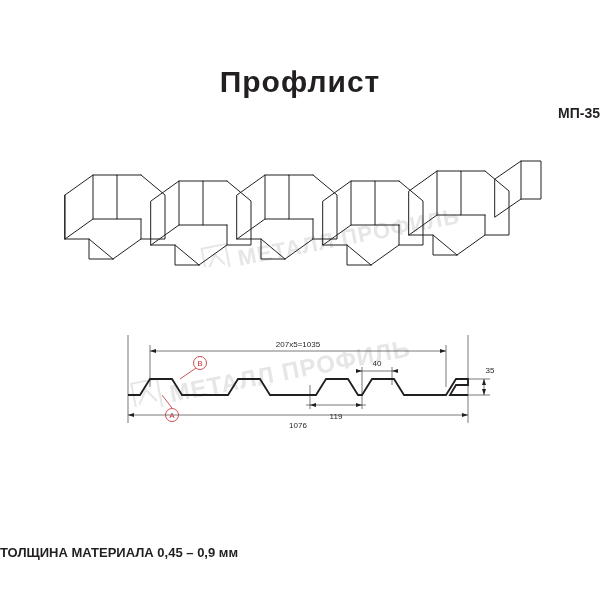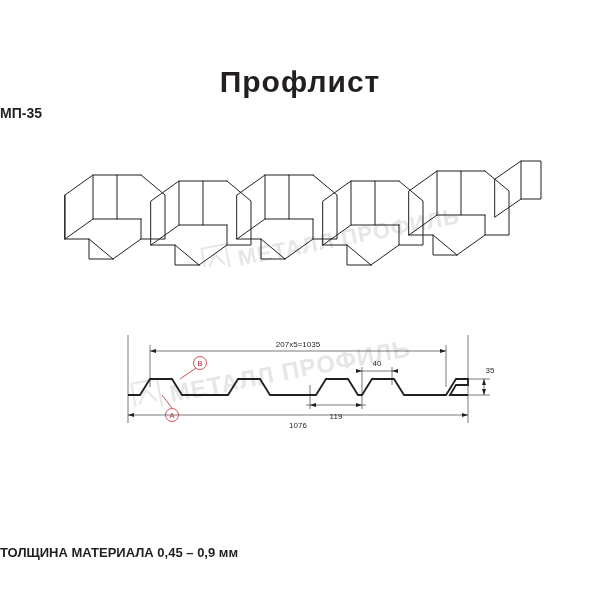--- a/index.html
+++ b/index.html
@@ -30,21 +30,21 @@
     font-size: 30px;
     font-weight: bold;
     letter-spacing: 1px;
     color: #231f20;
   }
   .subtitle {
     position: absolute;
     top: 88px;
     left: 0;
     width: 600px;
-    text-align: left;
+    text-align: right;
     font-size: 14px;
     font-weight: bold;
     color: #231f20;
   }
   .footer {
     position: absolute;
     top: 528px;
     left: 0;
     width: 600px;
     text-align: left;

